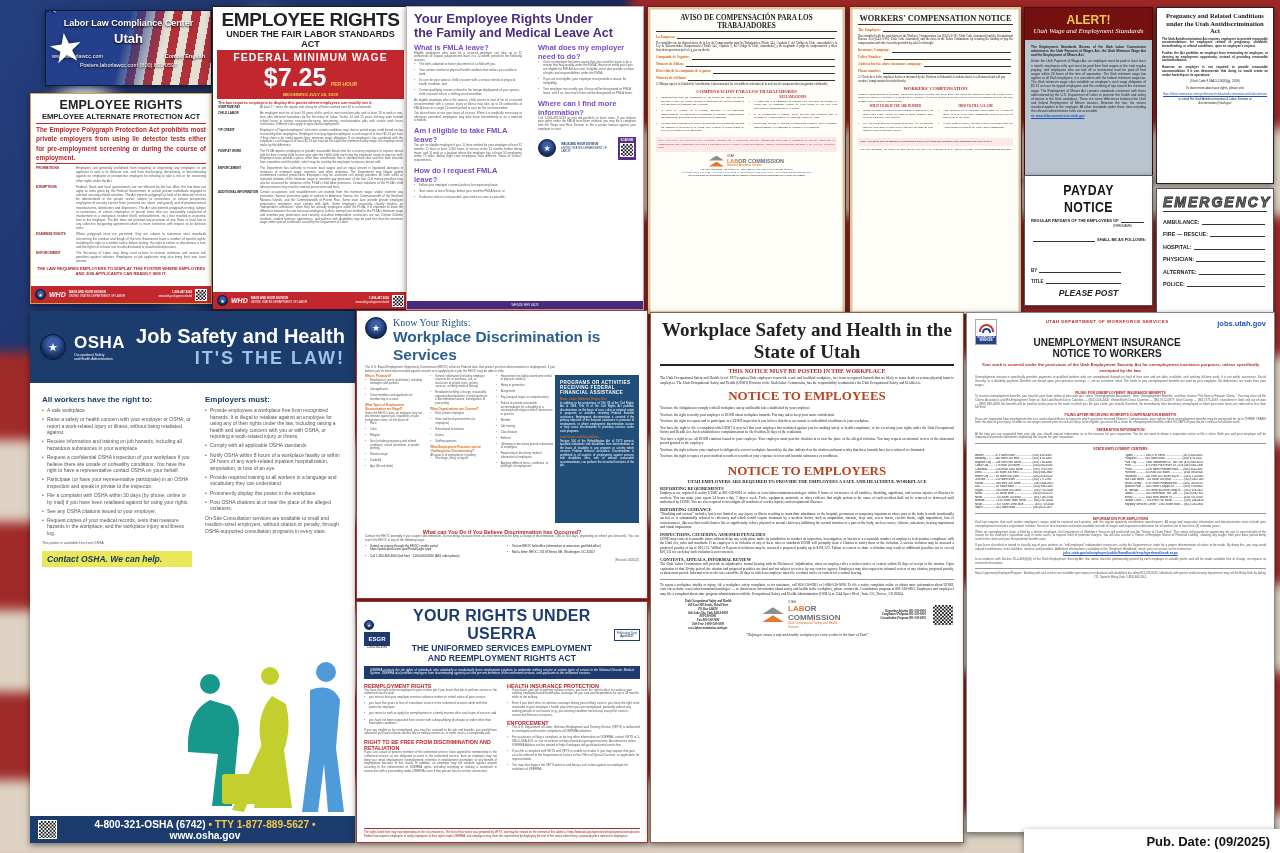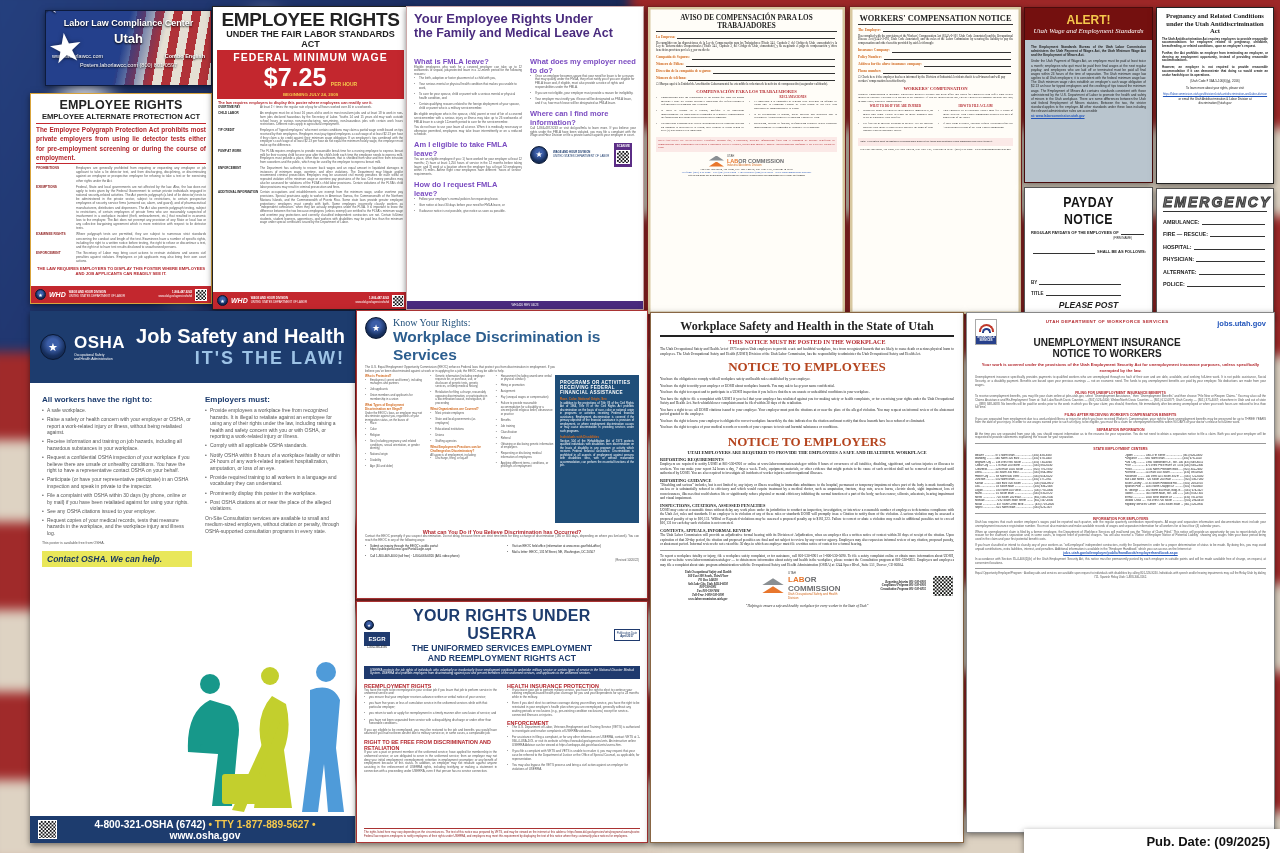--- a/index.html
+++ b/index.html
@@ -189,21 +189,21 @@
         <span class="line t28 b r">1-866-487-9243</span>
         <span class="line t28 r">www.dol.gov/agencies/whd</span>
       </span>
       <span class="qr" style="width:12px;height:12px"></span>
     </div>
   </div>
 
   <div class="panel" style="left:406px;top:6px;width:238px;height:304px;border:1px solid #caa;padding:5px 7px 0">
     <div class="b" style="font-size:13px;color:#4a2b7e;line-height:1.05">Your Employee Rights Under</div>
     <div class="b" style="font-size:12.5px;color:#4a2b7e">the Family and Medical Leave Act</div>
-    <div style="display:flex;gap:8px;margin-top:17px">
+    <div style="display:flex;gap:16px;margin-top:3px">
       <div style="width:108px">
         <div class="b" style="font-size:7.5px;color:#7a4bc0">What is FMLA leave?</div>
         <div class="t3 gray j">Eligible employees who work for a covered employer can take up to 12 workweeks of unpaid, job-protected leave in a 12-month period for the following reasons:</div>
         <div class="t3 gray">
             <div class="bl">The birth, adoption or foster placement of a child with you,</div>
             <div class="bl">Your serious mental or physical health condition that makes you unable to work,</div>
             <div class="bl">To care for your spouse, child or parent with a serious mental or physical health condition, and</div>
             <div class="bl">Certain qualifying reasons related to the foreign deployment of your spouse, child or parent who is a military servicemember.</div>
           </div>
         <div class="t3 gray j">An eligible employee who is the spouse, child, parent or next of kin of a covered servicemember with a serious injury or illness may take up to 26 workweeks of FMLA leave in a single 12-month period to care for the servicemember.</div>
@@ -361,21 +361,21 @@
     <div class="c b serif" style="font-size:6.6px;line-height:1.15">Pregnancy and Related Conditions under the Utah Antidiscrimination Act</div>
     <div class="t3 b j" style="margin-top:3px">The Utah Antidiscrimination Act requires employers to provide reasonable accommodations for employees related to pregnancy, childbirth, breastfeeding, or related conditions, upon an employee's request.</div>
     <div class="t3 b j" style="margin-top:3px">Further, the Act prohibits an employer from terminating an employee, or denying an employment opportunity, instead of providing reasonable accommodations.</div>
     <div class="t3 b j" style="margin-top:3px">However, an employer is not required to provide reasonable accommodation if it can demonstrate that doing so would create an undue hardship on its operations.</div>
     <div class="c t3" style="margin-top:3px">(Utah Code § 34A-5-106(6)(g), 2016)</div>
     <div class="c t3" style="margin-top:3px">To learn more about your rights, please visit</div>
     <div class="c t28 blue u" style="margin-top:2px;word-break:break-all">https://laborcommission.utah.gov/divisions/utah-antidiscrimination-and-labor-division</div>
     <div class="c t3" style="margin-top:2px">or email the Utah Antidiscrimination &amp; Labor Division at discrimination@utah.gov</div>
   </div>
 
-  <div class="panel" style="left:1024px;top:187px;width:129px;height:131px;border:1px solid #555;padding:5px 6px">
+  <div class="panel" style="left:1024px;top:175px;width:129px;height:131px;border:1px solid #555;padding:5px 6px">
     <div id="payday-title">PAYDAY NOTICE</div>
     <div class="formline" style="font-size:4px;font-weight:bold">
         <span>REGULAR PAYDAYS OF THE EMPLOYEES OF</span>
         <span class="fill"></span>
       </div>
     <div class="r t3" style="padding-right:14px">(FIRM NAME)</div>
     <div class="formline" style="font-size:4px;font-weight:bold;margin-top:8px">
         <span class="fill"></span>
         <span>SHALL BE AS FOLLOWS:</span>
       </div>
@@ -607,21 +607,21 @@
             <div class="bl">For assistance in filing a complaint, or for any other information on USERRA, contact VETS at 1-866-4-USA-DOL or visit its website at https://www.dol.gov/agencies/vets. An interactive online USERRA Advisor can be viewed at https://webapps.dol.gov/elaws/vets/userra.htm.</div>
             <div class="bl">If you file a complaint with VETS and VETS is unable to resolve it, you may request that your case be referred to the Department of Justice or the Office of Special Counsel, as applicable, for representation.</div>
             <div class="bl">You may also bypass the VETS process and bring a civil action against an employer for violations of USERRA.</div>
           </div>
       </div>
     </div>
     <div class="t28 dred j" style="position:absolute;left:7px;right:7px;bottom:4px;border-top:1px solid #a33;padding-top:2px">The rights listed here may vary depending on the circumstances. The text of this notice was prepared by VETS, and may be viewed on the internet at this address: https://www.dol.gov/agencies/vets/programs/userra/poster. Federal law requires employers to notify employees of their rights under USERRA, and employers may meet this requirement by displaying the text of this notice where they customarily place notices for employees.</div>
   </div>
 
   <div class="panel serif" style="left:650px;top:312px;width:314px;height:531px;border:1px solid #864;padding:6px 9px">
-    <div class="c b" style="font-size:12px;border-bottom:2px solid #222;padding-bottom:1px">Workplace Safety and Health in the State of Utah</div>
+    <div class="c b" style="font-size:19px;border-bottom:2px solid #222;padding-bottom:1px">Workplace Safety and Health in the State of Utah</div>
     <div class="c b red" style="font-size:6px;margin-top:2px">THIS NOTICE MUST BE POSTED IN THE WORKPLACE</div>
     <div class="t35 j" style="margin-top:2px">The Utah Occupational Safety and Health Act of 1973 requires Utah employers to provide a safe and healthful workplace, free from recognized hazards that are likely to cause death or serious physical harm to employees.  The Utah Occupational Safety and Health (UOSH) Division of the Utah Labor Commission, has the responsibility to administer the Utah Occupational Safety and Health Act.</div>
     <div class="c b" style="font-size:13px;color:#b5451f;margin-top:3px">NOTICE TO EMPLOYEES</div>
     <div class="t35 j" style="display:flex;flex-direction:column;gap:2px;margin-top:2px">
         <div class="line">You have the obligation to comply with all workplace safety and health rules established by your employer.</div>
         <div class="line">You have the right to notify your employer or UOSH about workplace hazards. You may ask to keep your name confidential.</div>
         <div class="line">You have the right to request and to participate in a UOSH inspection if you believe that there are unsafe or unhealthful conditions in your workplace.</div>
         <div class="line">You have the right to file a complaint with UOSH if you feel that your employer has retaliated against you for making safety or health complaints, or for exercising your rights under the Utah Occupational Safety and Health Act. Such whistleblower complaints must be filed within 30 days of the retaliation.</div>
         <div class="line">You have a right to see all UOSH citations issued to your employer. Your employer must post the citations at or near the place of the alleged violation. You may request an informal review of the abatement period granted to the employer.</div>
         <div class="line">You have the right to know your employer is obligated to correct workplace hazards by the date indicated on the citation and must certify that these hazards have been reduced or eliminated.</div>

